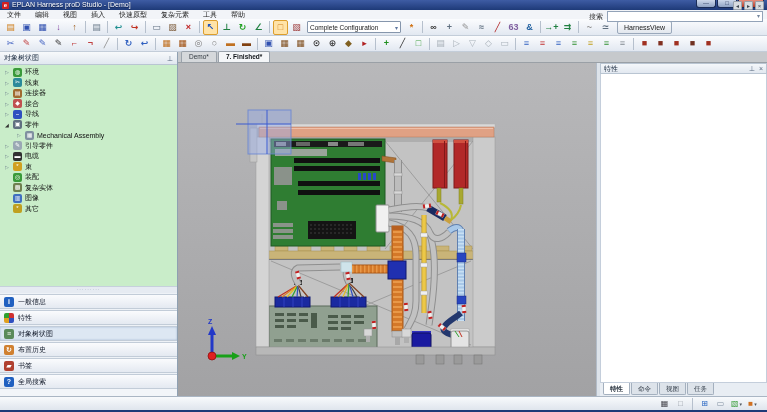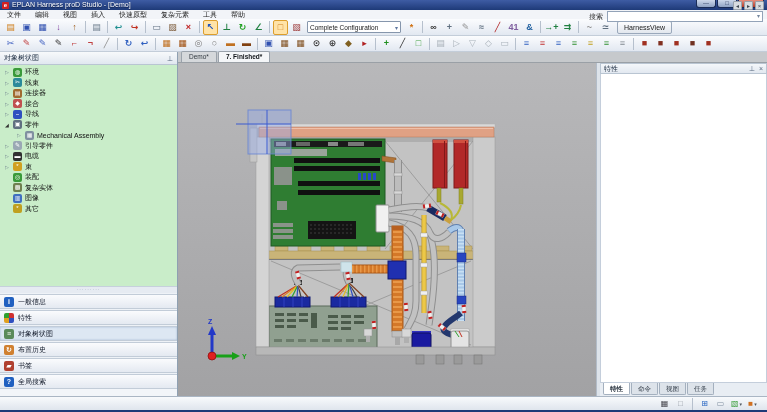--- a/index.html
+++ b/index.html
@@ -211,21 +211,21 @@
         <span class="tbi" style="--c: #909090;">
           <span class="tg">✎</span>
         </span>
         <span class="tbi" style="--c: #607080;">
           <span class="tg">≈</span>
         </span>
         <span class="tbi" style="--c: #b02020;">
           <span class="tg">╱</span>
         </span>
         <span class="tbi" style="--c: #8060a0;">
-          <span class="tg">41</span>
+          <span class="tg">63</span>
         </span>
         <span class="tbi" style="--c: #2060a0;">
           <span class="tg">&amp;</span>
         </span>
         <span class="tsep"></span>
         <span class="tbi" style="--c: #208040;">
           <span class="tg">→+</span>
         </span>
         <span class="tbi" style="--c: #208040;">
           <span class="tg">⇉</span>

